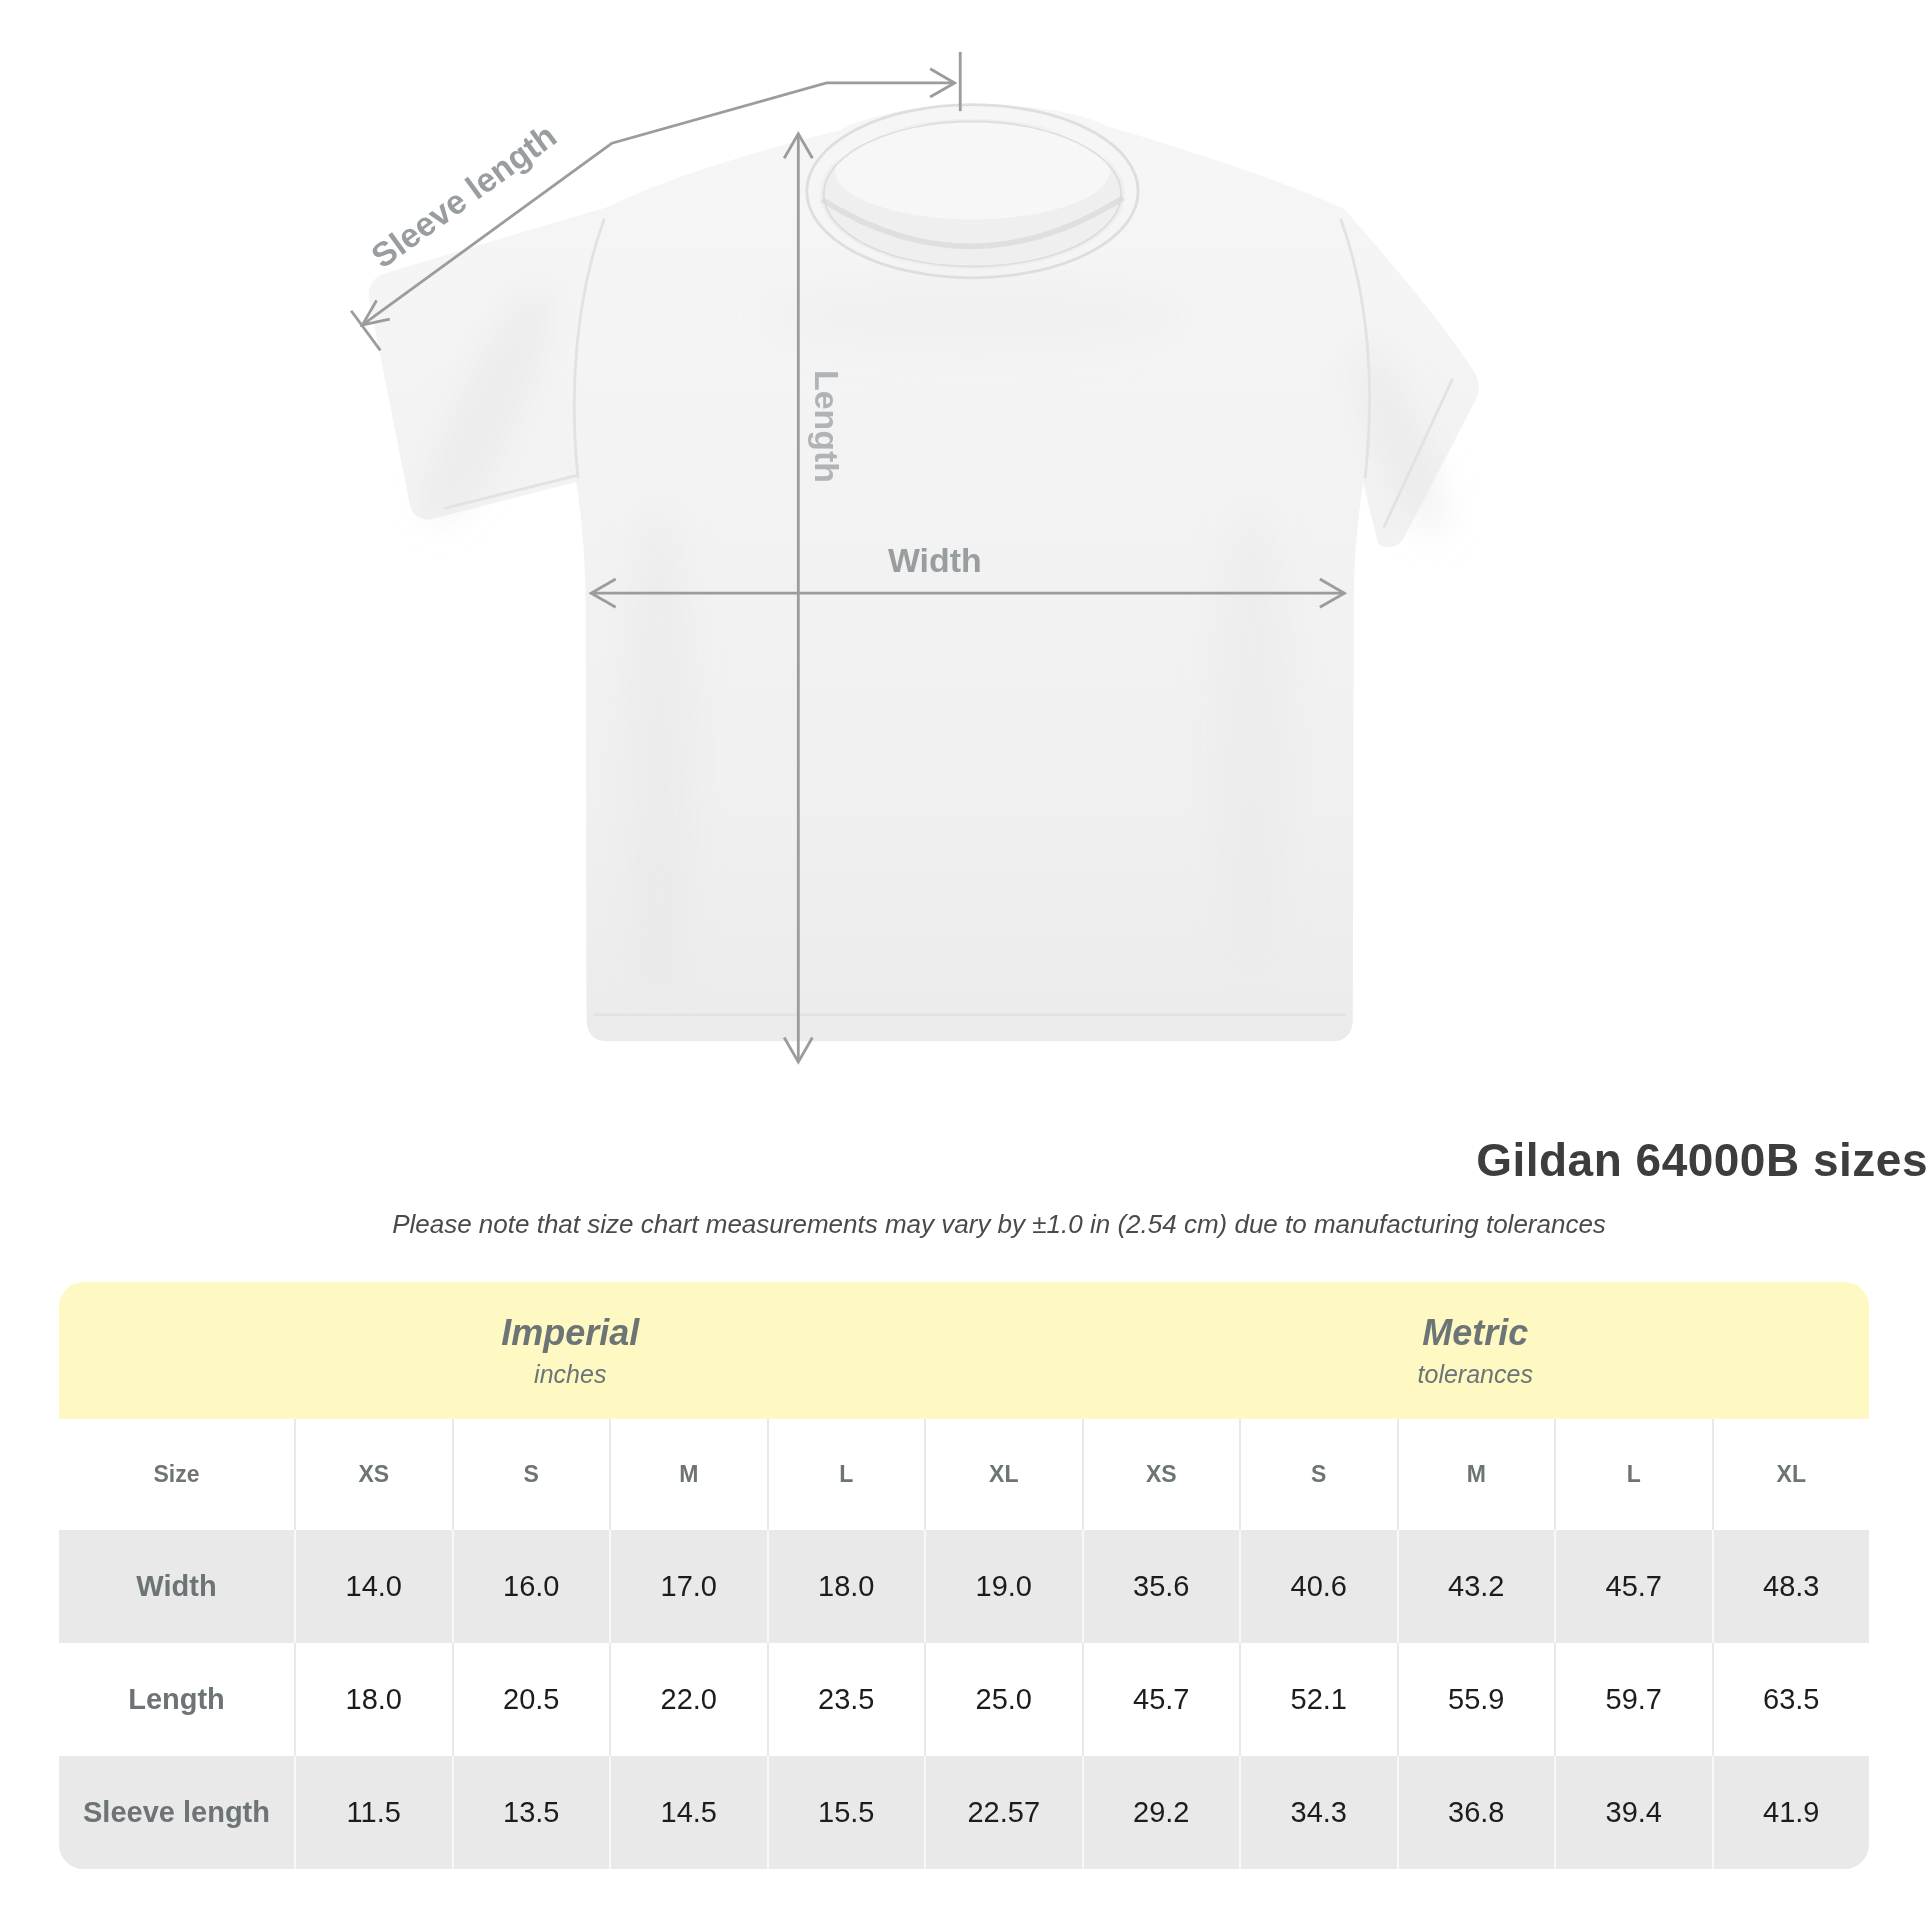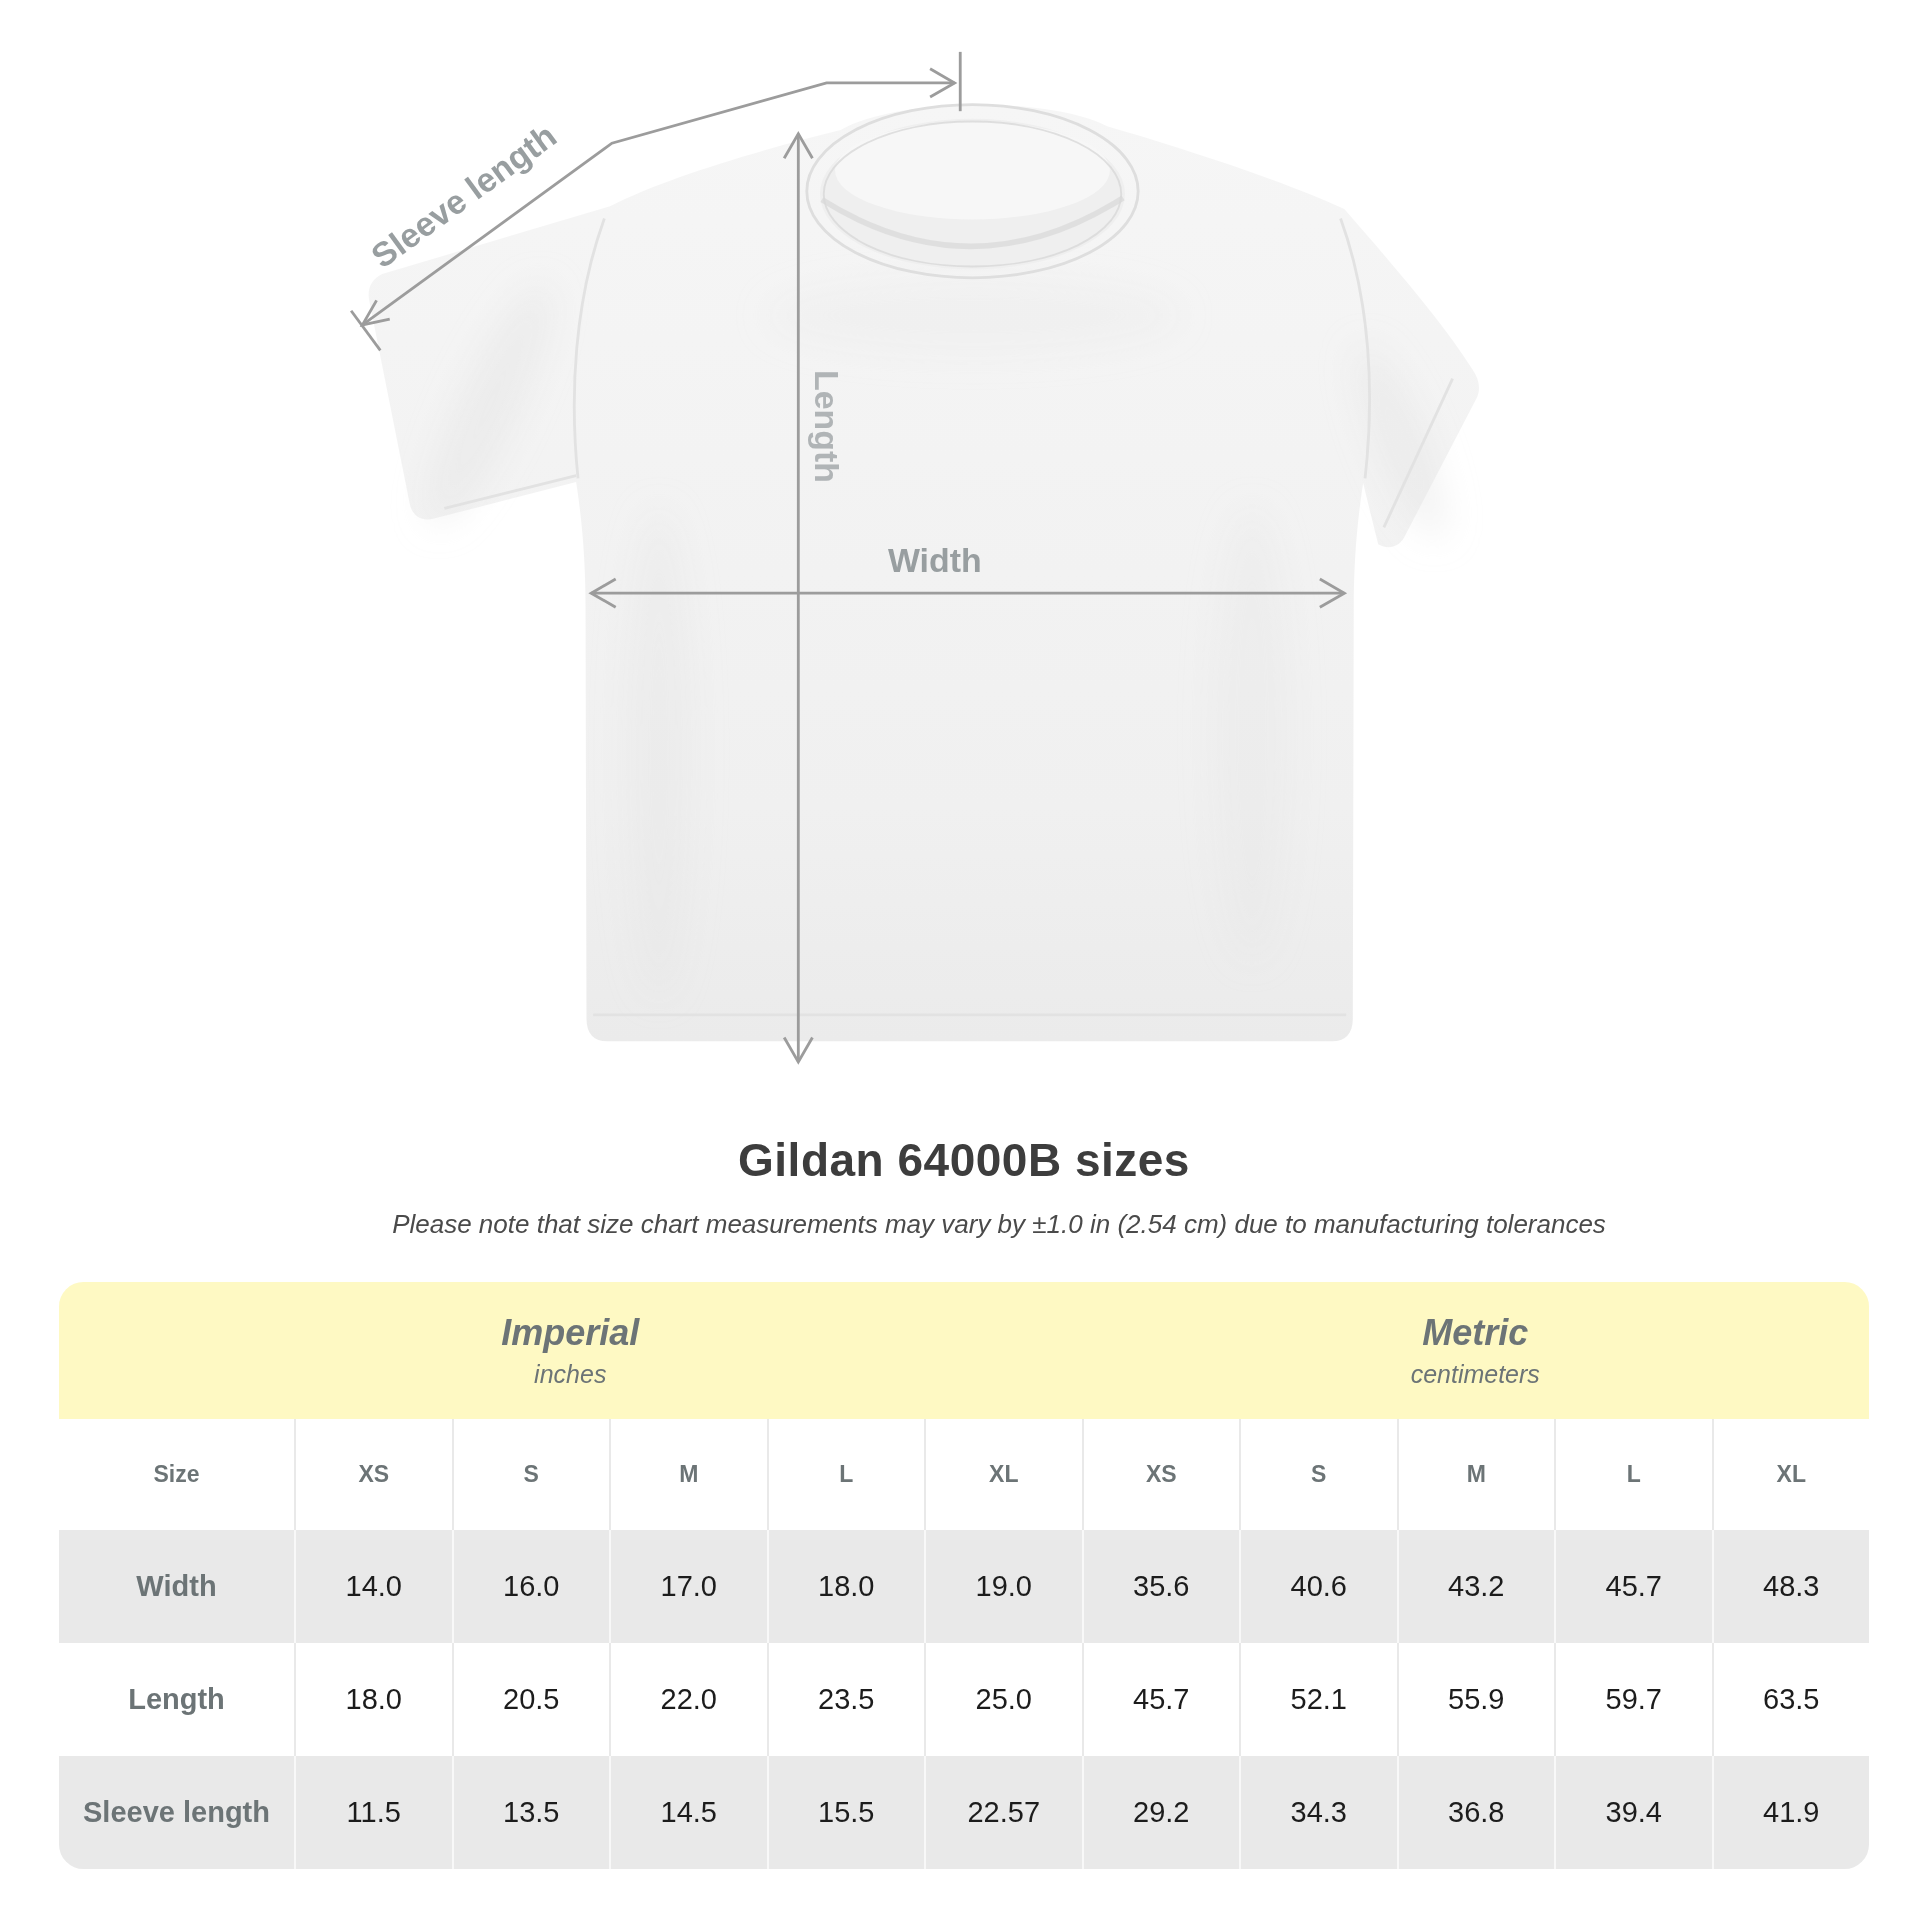--- a/index.html
+++ b/index.html
@@ -1,21 +1,21 @@
 <!DOCTYPE html>
 <html style="font-size:15px"><head>
 <meta charset="utf-8">
 <style>
   html,body{margin:0;padding:0;background:#ffffff;}
   #page{position:relative;width:1928px;height:1928px;background:#ffffff;overflow:hidden;
         font-family:"Liberation Sans", sans-serif;}
   
   #diagram{position:absolute;top:0;left:0;width:1928px;height:1144px;}
   
-  #title{position:absolute;top:1133px;left:0;width:1928px;text-align:center;
+  #title{position:absolute;top:1133px;left:0;width:1928px;text-align:right;
          font-size:46px;font-weight:700;color:#3d3d3d;letter-spacing:0.5px;}
   #subtitle{position:absolute;top:1209px;left:0;width:1928px;text-align:center;
             font-size:26px;font-style:italic;color:#4a4a4a;padding-left:35px;}
   
   #tablewrap{position:absolute;top:1282px;left:59px;width:1810px;}
   table{border-collapse:separate;border-spacing:0;table-layout:fixed;width:1810px;}
   col.lblcol{width:235px;}
   th,td{padding:0;margin:0;text-align:center;vertical-align:middle;font-weight:400;}
   tr.bandrow th{height:137px;background:#fef9c3;}
   .corner-tl{border-top-left-radius:24.5px;}
@@ -140,21 +140,21 @@
           <col>
       </colgroup>
       <thead>
         <tr class="bandrow">
           <th class="corner-tl" colspan="6">
             <div class="unit-name">Imperial</div>
             <div class="unit-sub">inches</div>
           </th>
           <th class="corner-tr" colspan="5">
             <div class="unit-name">Metric</div>
-            <div class="unit-sub">centimeters</div>
+            <div class="unit-sub">tolerances</div>
           </th>
         </tr>
         <tr class="sizerow row-white">
           <th>Size</th>
           <th>XS</th>
           <th>S</th>
           <th>M</th>
           <th>L</th>
           <th>XL</th>
           <th>XS</th>

